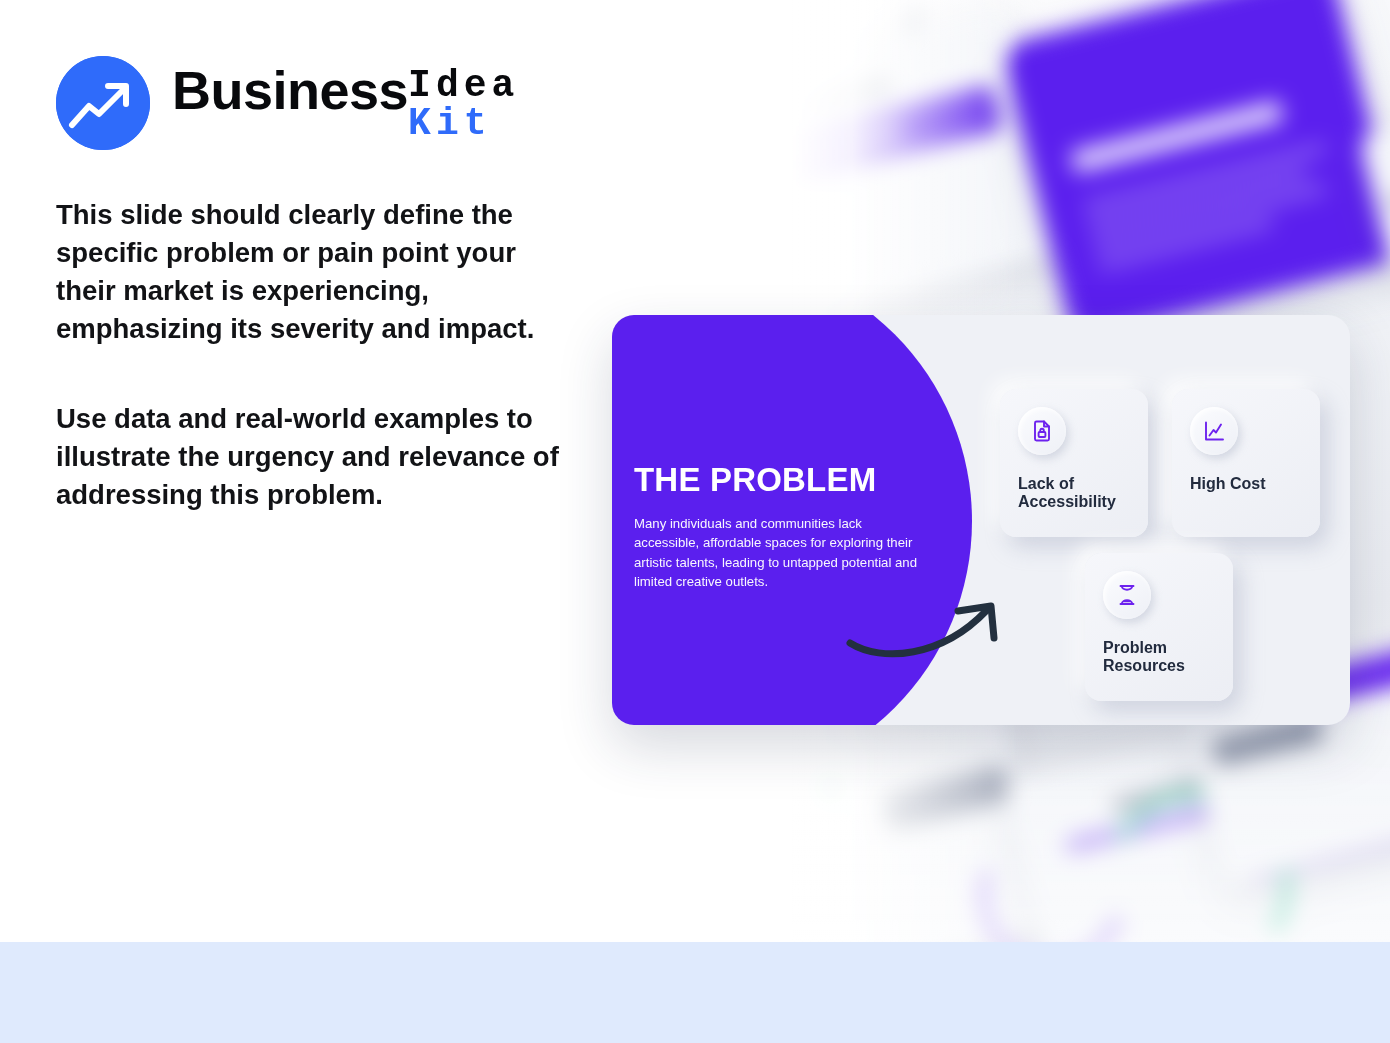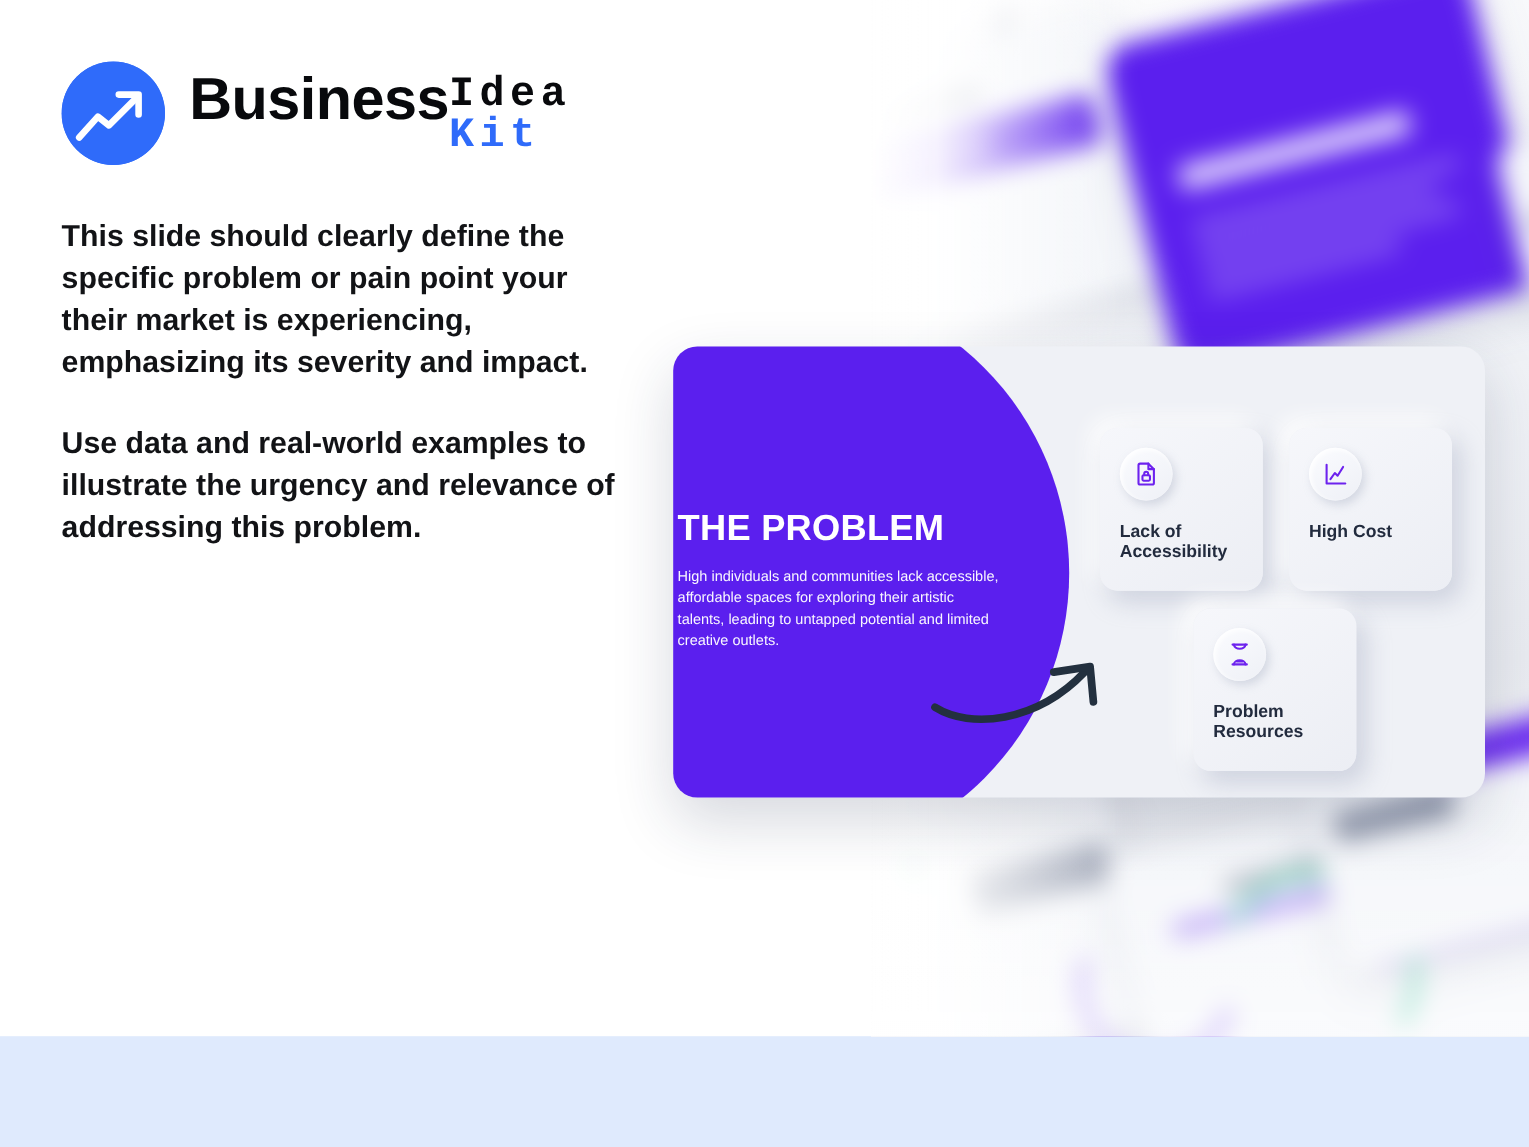--- a/index.html
+++ b/index.html
@@ -173,21 +173,21 @@
   }
 
   .body-copy {
     margin-top: 46px;
     width: 510px;
     font-size: 27.5px;
     font-weight: 700;
     line-height: 38px;
     color: #121316;
   }
-  .body-copy p + p { margin-top: 36px; }
+  .body-copy p + p { margin-top: 52px; }
 
   
   .slide-card {
     position: absolute;
     left: 612px; top: 315px;
     width: 738px; height: 410px;
     background: #eff1f6;
     border-radius: 22px;
     overflow: hidden;
     box-shadow: 0 22px 54px rgba(35,45,80,0.18);
@@ -202,21 +202,21 @@
   }
   .purple-blob::after {
     content: "";
     position: absolute;
     left: -160px; top: 0; width: 200px; height: 100%;
     background: #5b1fee;
   }
 
   .slide-text {
     position: absolute;
-    left: 4px; top: 148px;
+    left: 22px; top: 148px;
     width: 310px;
     color: #ffffff;
   }
   .slide-heading {
     font-size: 33px;
     font-weight: 700;
     letter-spacing: 0.2px;
     line-height: 1.05;
   }
   .slide-body {
@@ -351,21 +351,21 @@
       <p>Use data and real-world examples to illustrate the urgency and relevance of addressing this problem.</p>
     </div>
   </div>
 
   <div class="slide-card">
 
     <div class="purple-blob"></div>
 
     <div class="slide-text">
       <div class="slide-heading">THE PROBLEM</div>
-      <div class="slide-body">High individuals and communities lack accessible, affordable spaces for exploring their artistic talents, leading to untapped potential and limited creative outlets.</div>
+      <div class="slide-body">Many individuals and communities lack accessible, affordable spaces for exploring their artistic talents, leading to untapped potential and limited creative outlets.</div>
     </div>
 
     <svg class="curve-arrow" viewBox="0 0 170 70">
       <path d="M4 52 C36 72, 96 66, 140 20" fill="none" stroke="#23303f" stroke-width="7" stroke-linecap="round"></path>
       <path d="M112 20 L145 15 L148 47" fill="none" stroke="#23303f" stroke-width="7" stroke-linecap="round" stroke-linejoin="round"></path>
     </svg>
 
     <div class="feature f1">
       <div class="feature-icon">
         <svg width="24" height="24" viewBox="0 0 24 24" fill="none" stroke="#6d22ee" stroke-width="1.9" stroke-linecap="round" stroke-linejoin="round">

